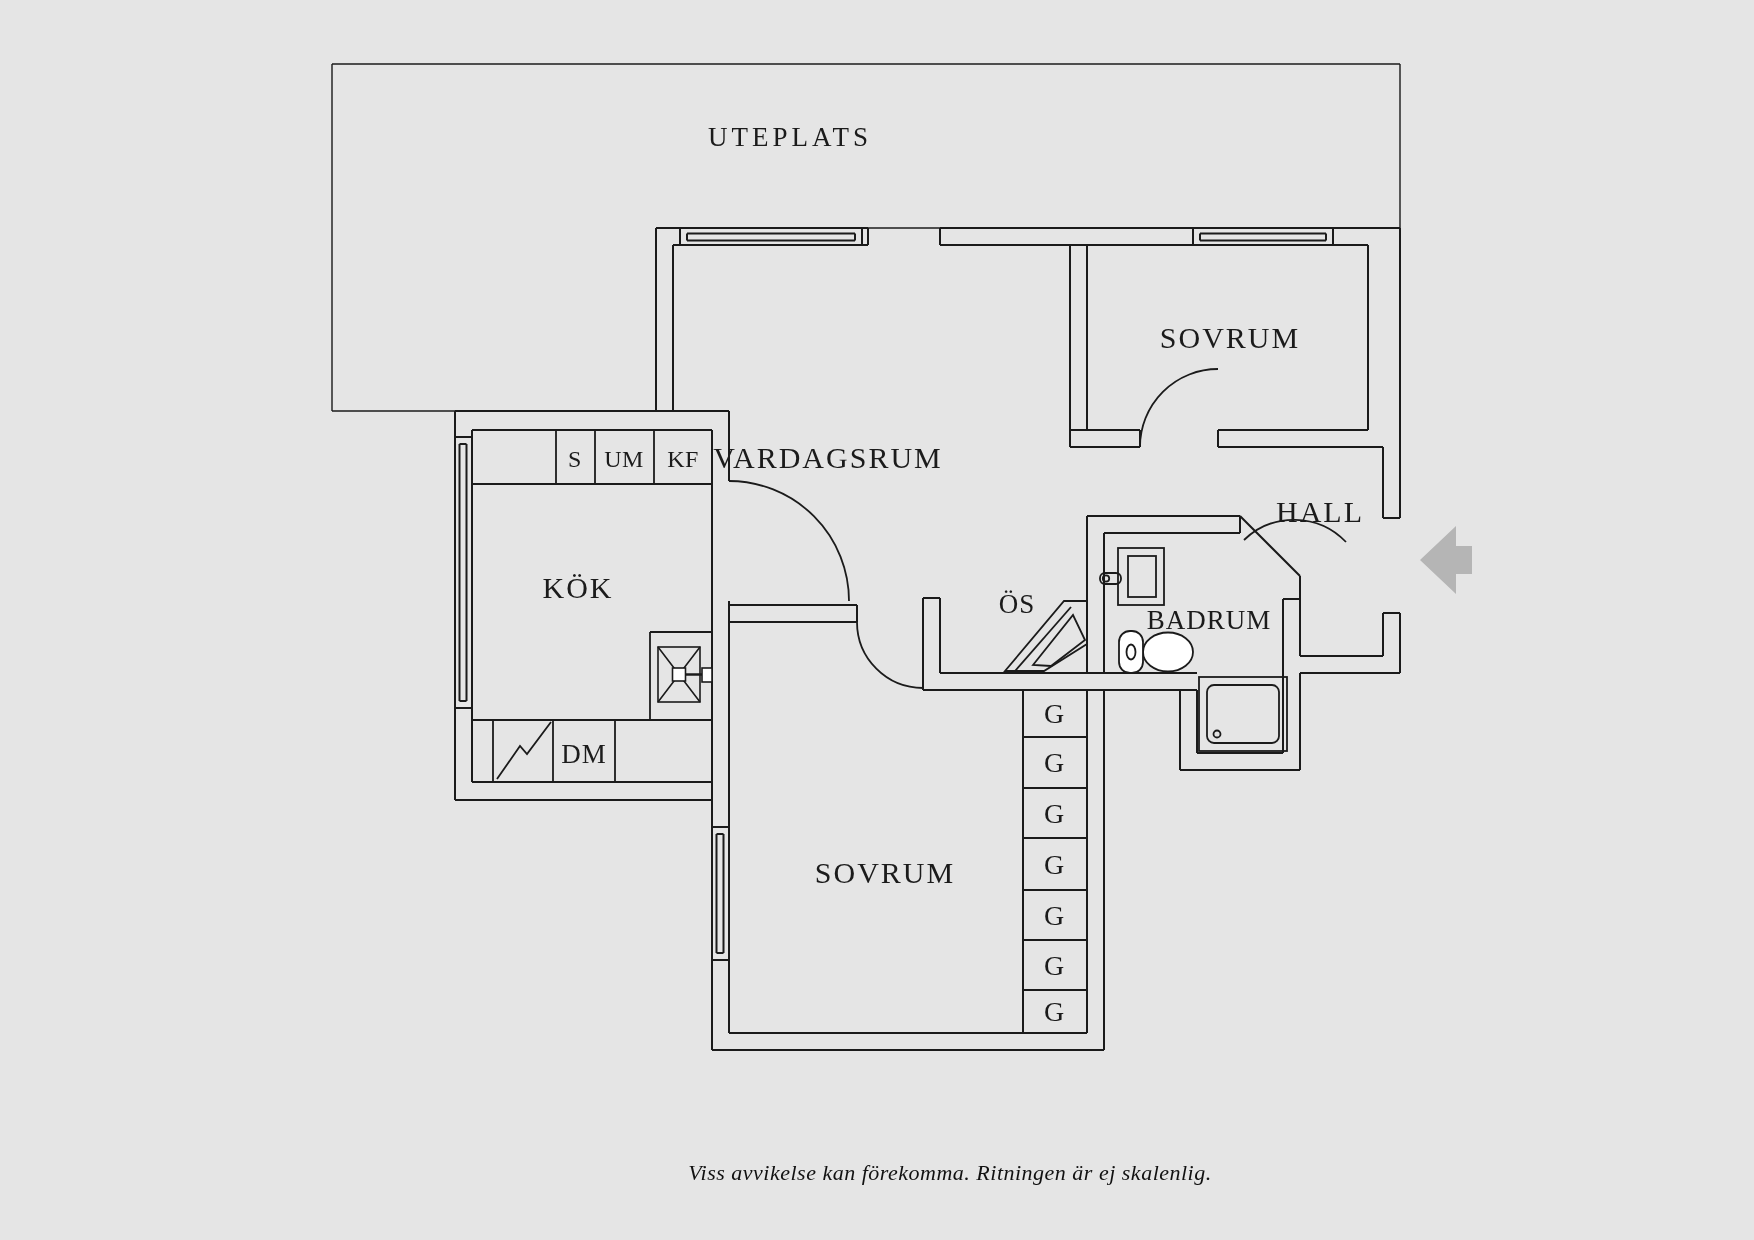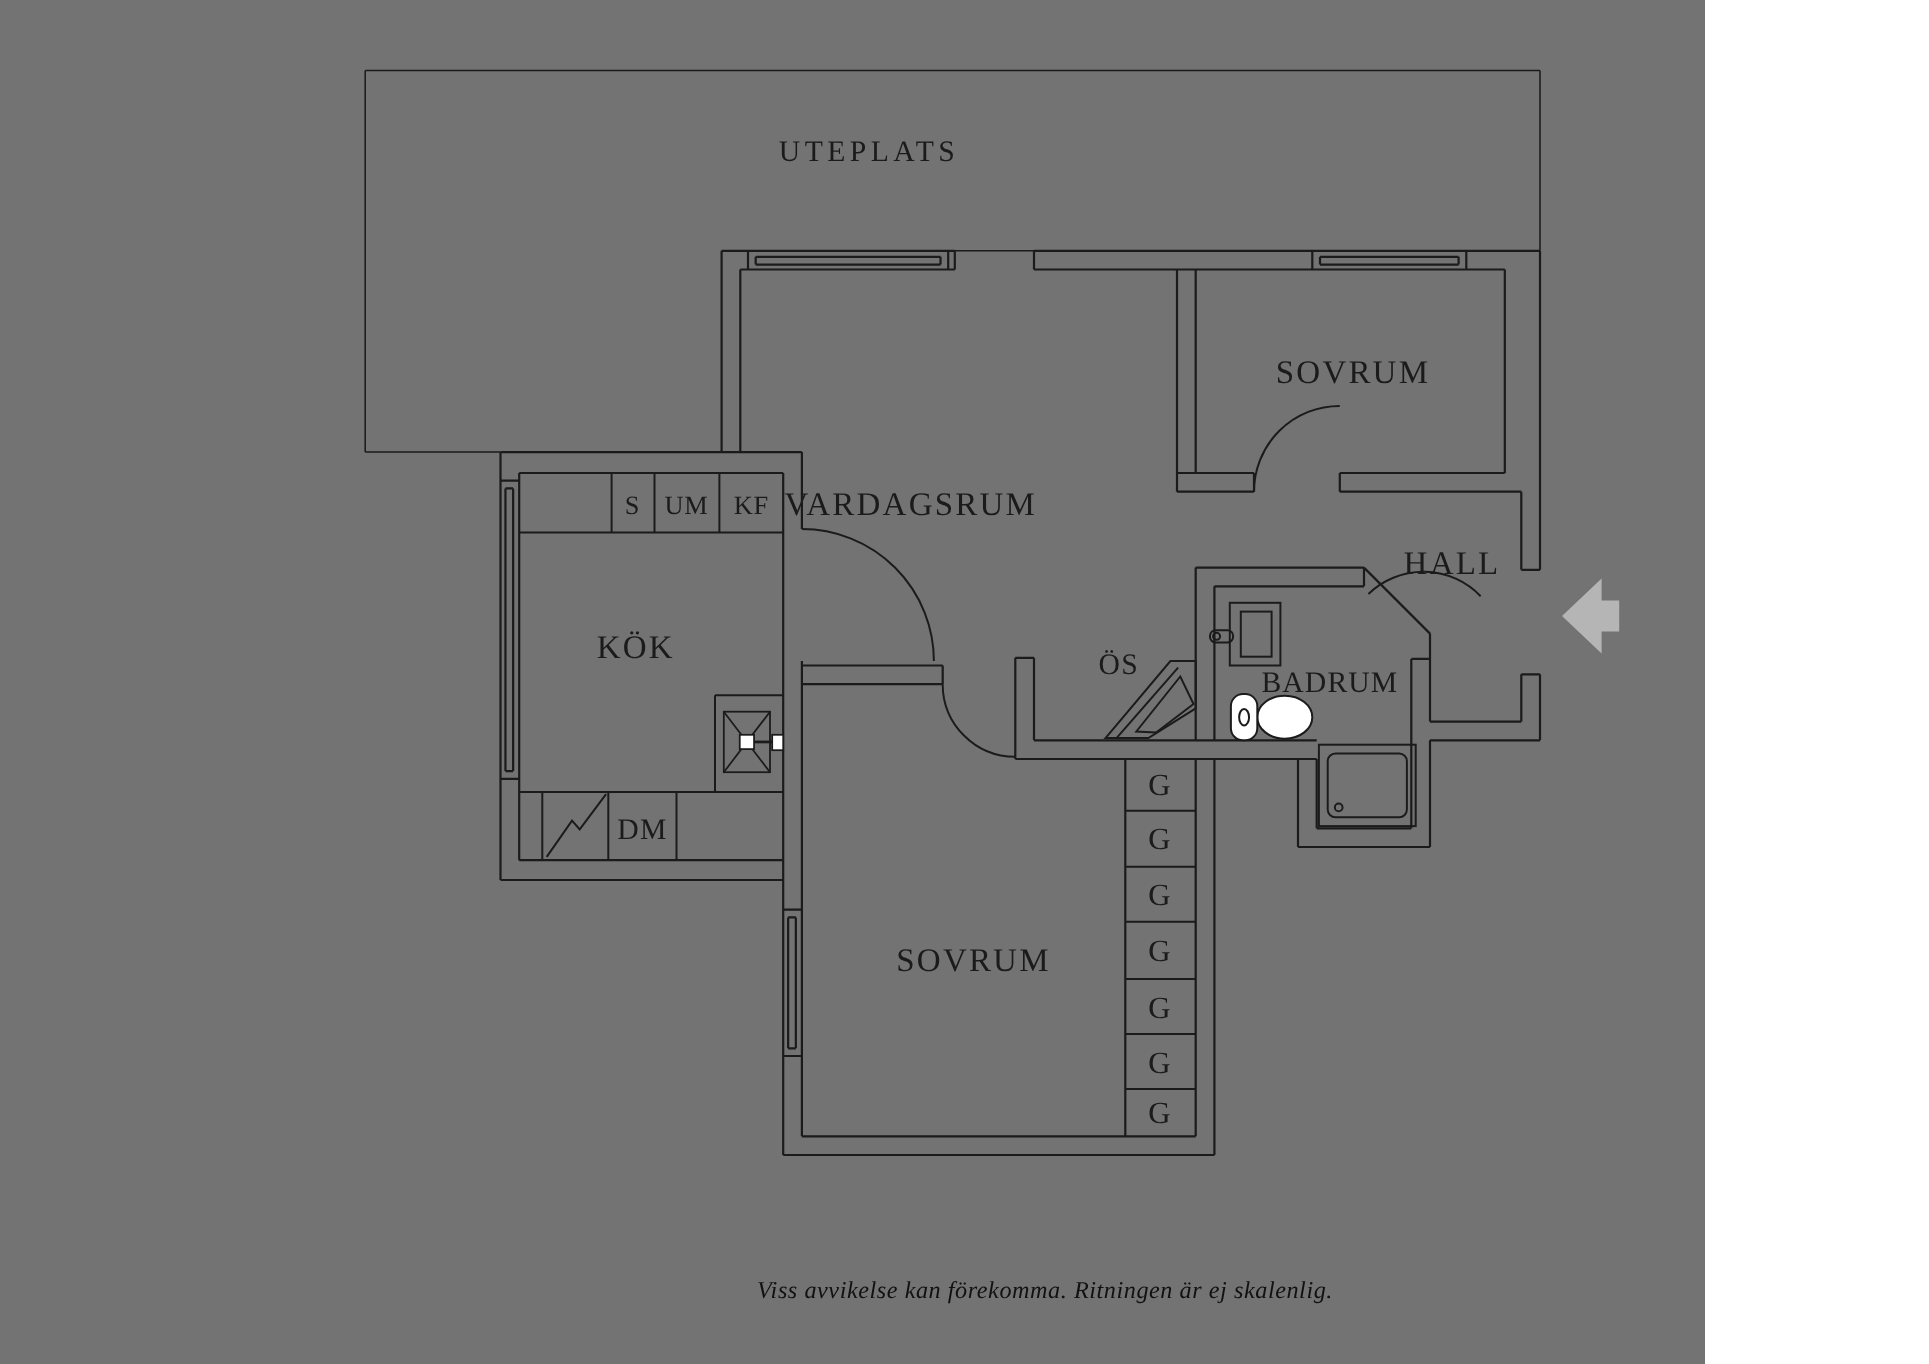--- a/index.html
+++ b/index.html
@@ -1,16 +1,16 @@
 <!DOCTYPE html>
 <html><head>
 <meta charset="utf-8">
 <style>
   html,body{margin:0;padding:0;background:#ffffff;}
-  .canvas{position:relative;width:1550px;height:1240px;background:#737373;overflow:hidden;
+  .canvas{position:relative;width:1754px;height:1240px;background:#e5e5e5;overflow:hidden;
           font-family:"Liberation Serif","DejaVu Serif",serif;}
   svg{position:absolute;left:0;top:0;}
   .room-label{font-size:30px;letter-spacing:2px;fill:#1b1b1b;}
   .big-label{font-size:27px;letter-spacing:4px;fill:#1b1b1b;}
   .mid-label{font-size:27px;letter-spacing:1px;fill:#1b1b1b;}
   .small-label{font-size:24px;letter-spacing:0.5px;fill:#1b1b1b;}
   .g-label{font-size:28px;fill:#1b1b1b;}
   .footer-label{font-size:22px;font-style:italic;fill:#111;letter-spacing:0.5px;}
   text{text-anchor:middle;}
 </style>

